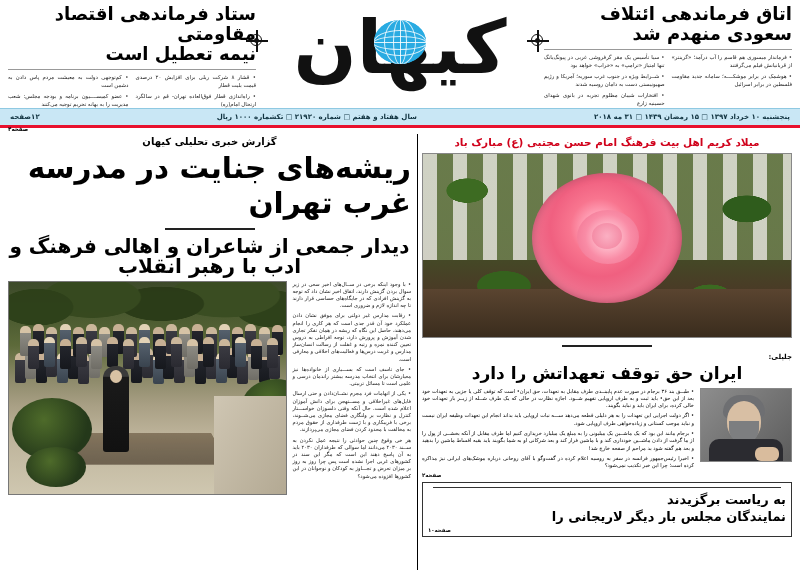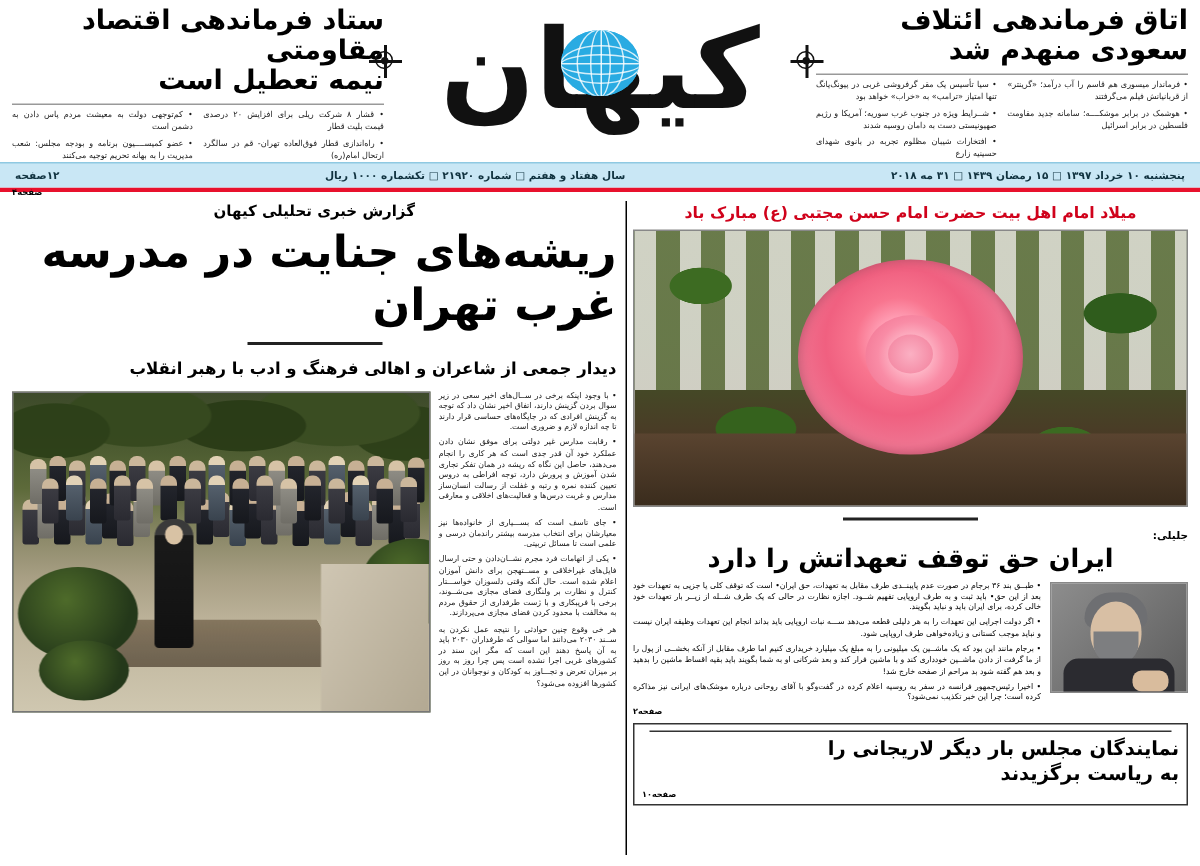--- a/index.html
+++ b/index.html
@@ -99,21 +99,21 @@
   .kicker{
     text-align:center;font-size:10px;font-weight:bold;direction:rtl;margin:2px 0 4px;
   }
   .bighead{
     direction:rtl;text-align:right;font-weight:bold;color:#000;
     font-size:29.5px;line-height:35px;letter-spacing:-1px;
   }
   .hr-short{width:90px;height:1.5px;background:#222;margin:7px auto 6px;}
 
   .subhead{
-    direction:rtl;font-weight:bold;font-size:11px;line-height:20px;
+    direction:rtl;text-align:center;font-weight:bold;font-size:20px;line-height:20px;
     margin-bottom:5px;letter-spacing:-.3px;
   }
 
   
   .photo{
     width:100%;height:214px;position:relative;overflow:hidden;
     border:1px solid #777;box-sizing:border-box;background:#6b7a52;
   }
   .photo .sky{position:absolute;inset:0;background:
      linear-gradient(180deg,#3d4a2a 0%,#4d5c31 18%,#5d6a3a 30%,#8d8a6a 46%,#a89f84 58%,#bdb39a 72%,#cfc7b0 100%);}
@@ -288,21 +288,21 @@
     <span>پنجشنبه ۱۰ خرداد ۱۳۹۷ □ ۱۵ رمضان ۱۴۳۹ □ ۳۱ مه ۲۰۱۸</span>
     <span>سال هفتاد و هفتم □ شماره ۲۱۹۲۰ □ تکشماره ۱۰۰۰ ریال</span>
     <span>۱۲صفحه</span>
   </div>
   <div class="redline"></div>
 
   <div class="content">
 
     <div class="col-right">
 
-      <div class="rose-title">میلاد امام اهل بیت حضرت امام حسن مجتبی (ع) مبارک باد</div>
+      <div class="rose-title">میلاد کریم اهل بیت فرهنگ امام حسن مجتبی (ع) مبارک باد</div>
 
       <div class="rosebox">
         <div class="fence"></div>
         <div class="leafs"></div>
         <div class="soil"></div>
         <div class="rose"></div>
       </div>
 
       <div class="hr-short"></div>
       <div class="small-kicker">جلیلی:</div>
@@ -324,22 +324,22 @@
           <p>• اخیرا رئیس‌جمهور فرانسه در سفر به روسیه اعلام کرده در گفت‌وگو با آقای روحانی درباره موشک‌های ایرانی نیز مذاکره کرده است؛ چرا این خبر تکذیب نمی‌شود؟</p>
           <div class="pageref">صفحه۲</div>
         </div>
       </div>
 
       <div class="bottom-row">
         <div class="bot-cell right-c">
           <div class="tagrow">
               <div class="tagline"></div>
             </div>
+          <div class="bot-head rt">به ریاست برگزیدند</div>
           <div class="bot-head rt">نمایندگان مجلس بار دیگر لاریجانی را</div>
-          <div class="bot-head rt">به ریاست برگزیدند</div>
           <div class="bot-page">صفحه۱۰</div>
         </div>
       </div>
     </div>
 
     <div class="vdiv"></div>
 
     <div class="col-left">
 
       <div class="kicker">گزارش خبری تحلیلی کیهان</div>

